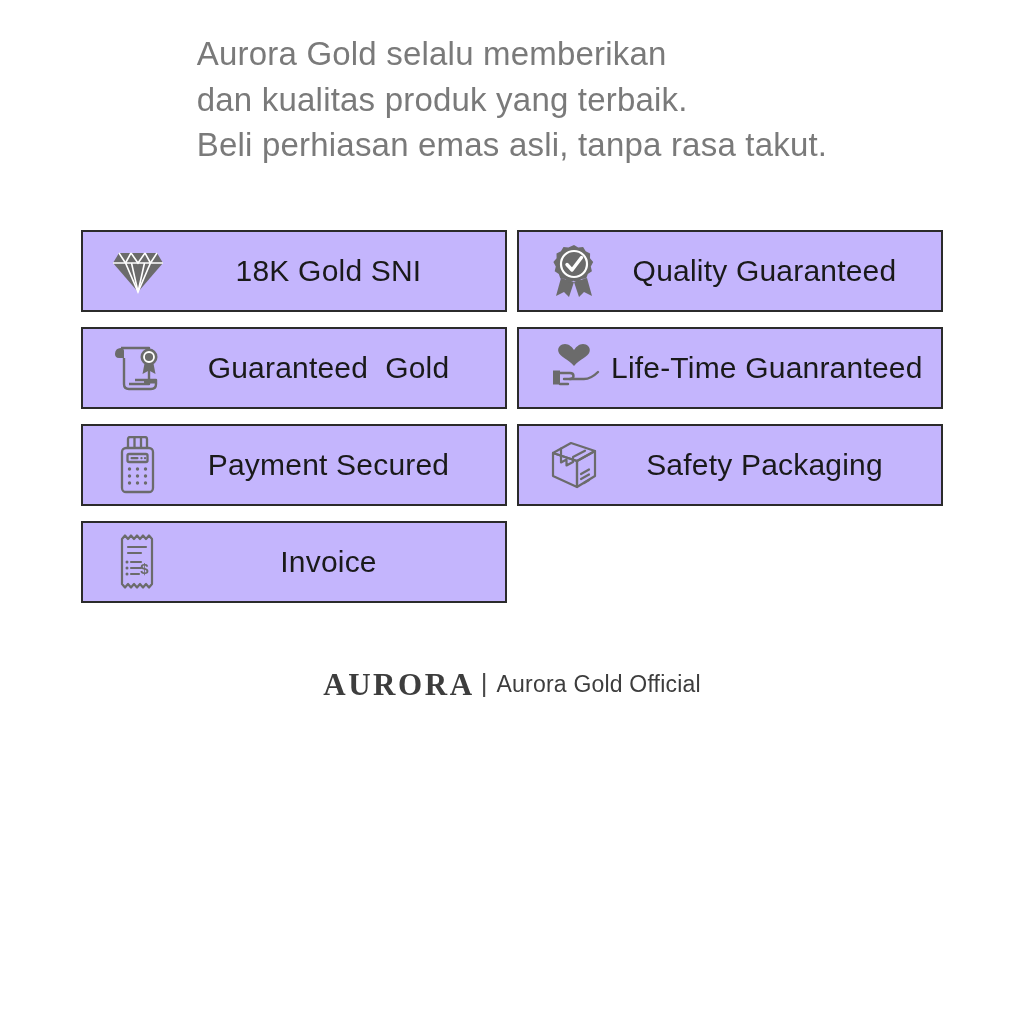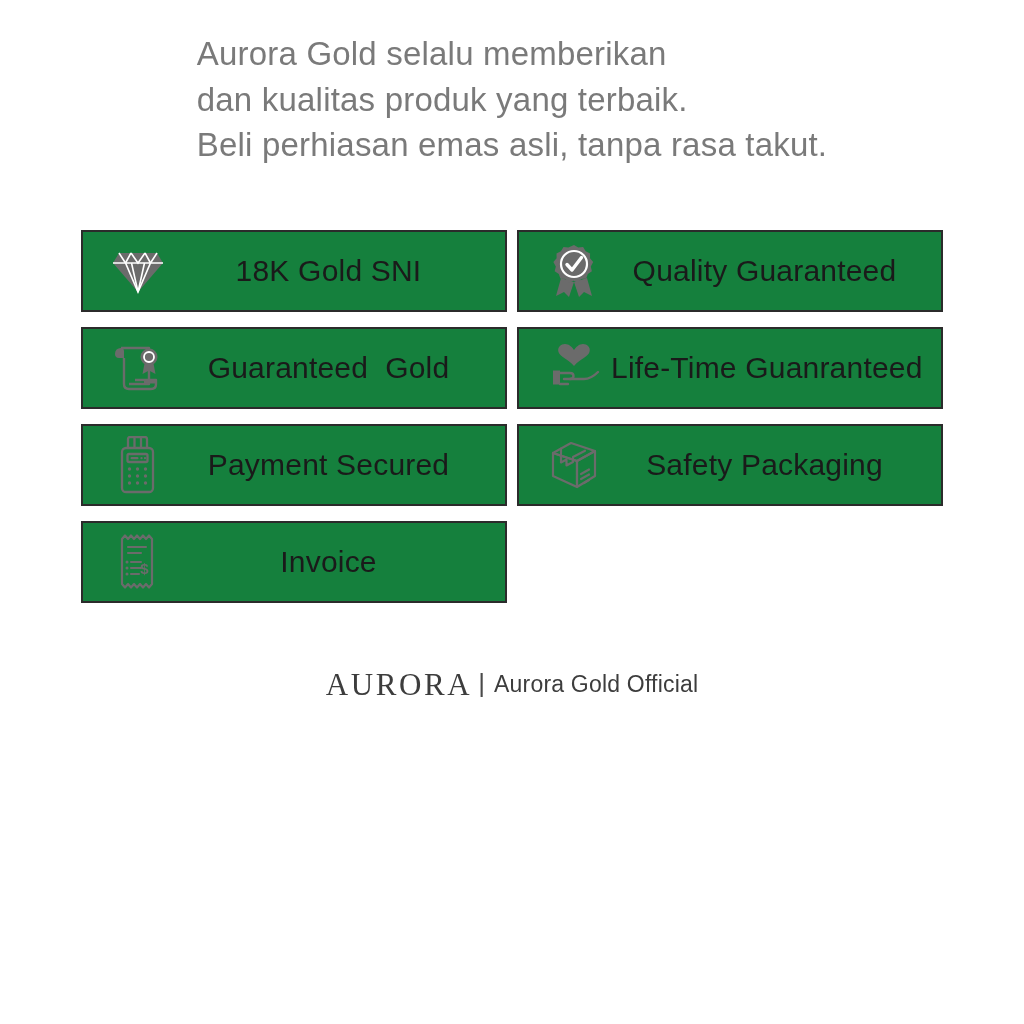--- a/index.html
+++ b/index.html
@@ -55,21 +55,21 @@
     width: 862px;
     display: grid;
     grid-template-columns: 426px 426px;
     grid-auto-rows: 82px;
     column-gap: 10px;
     row-gap: 15px;
   }
 
   .card {
     border: 2px solid #2b2b2b;
-    background: #15803d;
+    background: #c4b5fd;
     display: flex;
     align-items: center;
     box-sizing: border-box;
     padding: 0 13px 0 18px;
     position: relative;
   }
 
   .card .icon-wrap {
     width: 74px;
     min-width: 74px;
@@ -97,21 +97,21 @@
     margin-top: 66px;
     display: flex;
     align-items: center;
     justify-content: center;
     gap: 0px;
   }
   .brand-mark {
     font-family: "Liberation Serif", serif;
     font-size: 31px;
     letter-spacing: 2.6px;
-    font-weight: 400;
+    font-weight: 700;
     color: #3d3d3d;
     line-height: 1;
     position: relative;
   }
   .brand-sep {
     font-size: 26px;
     color: #4a4a4a;
     margin: 0 9px 0 6px;
     line-height: 1;
     position: relative;

